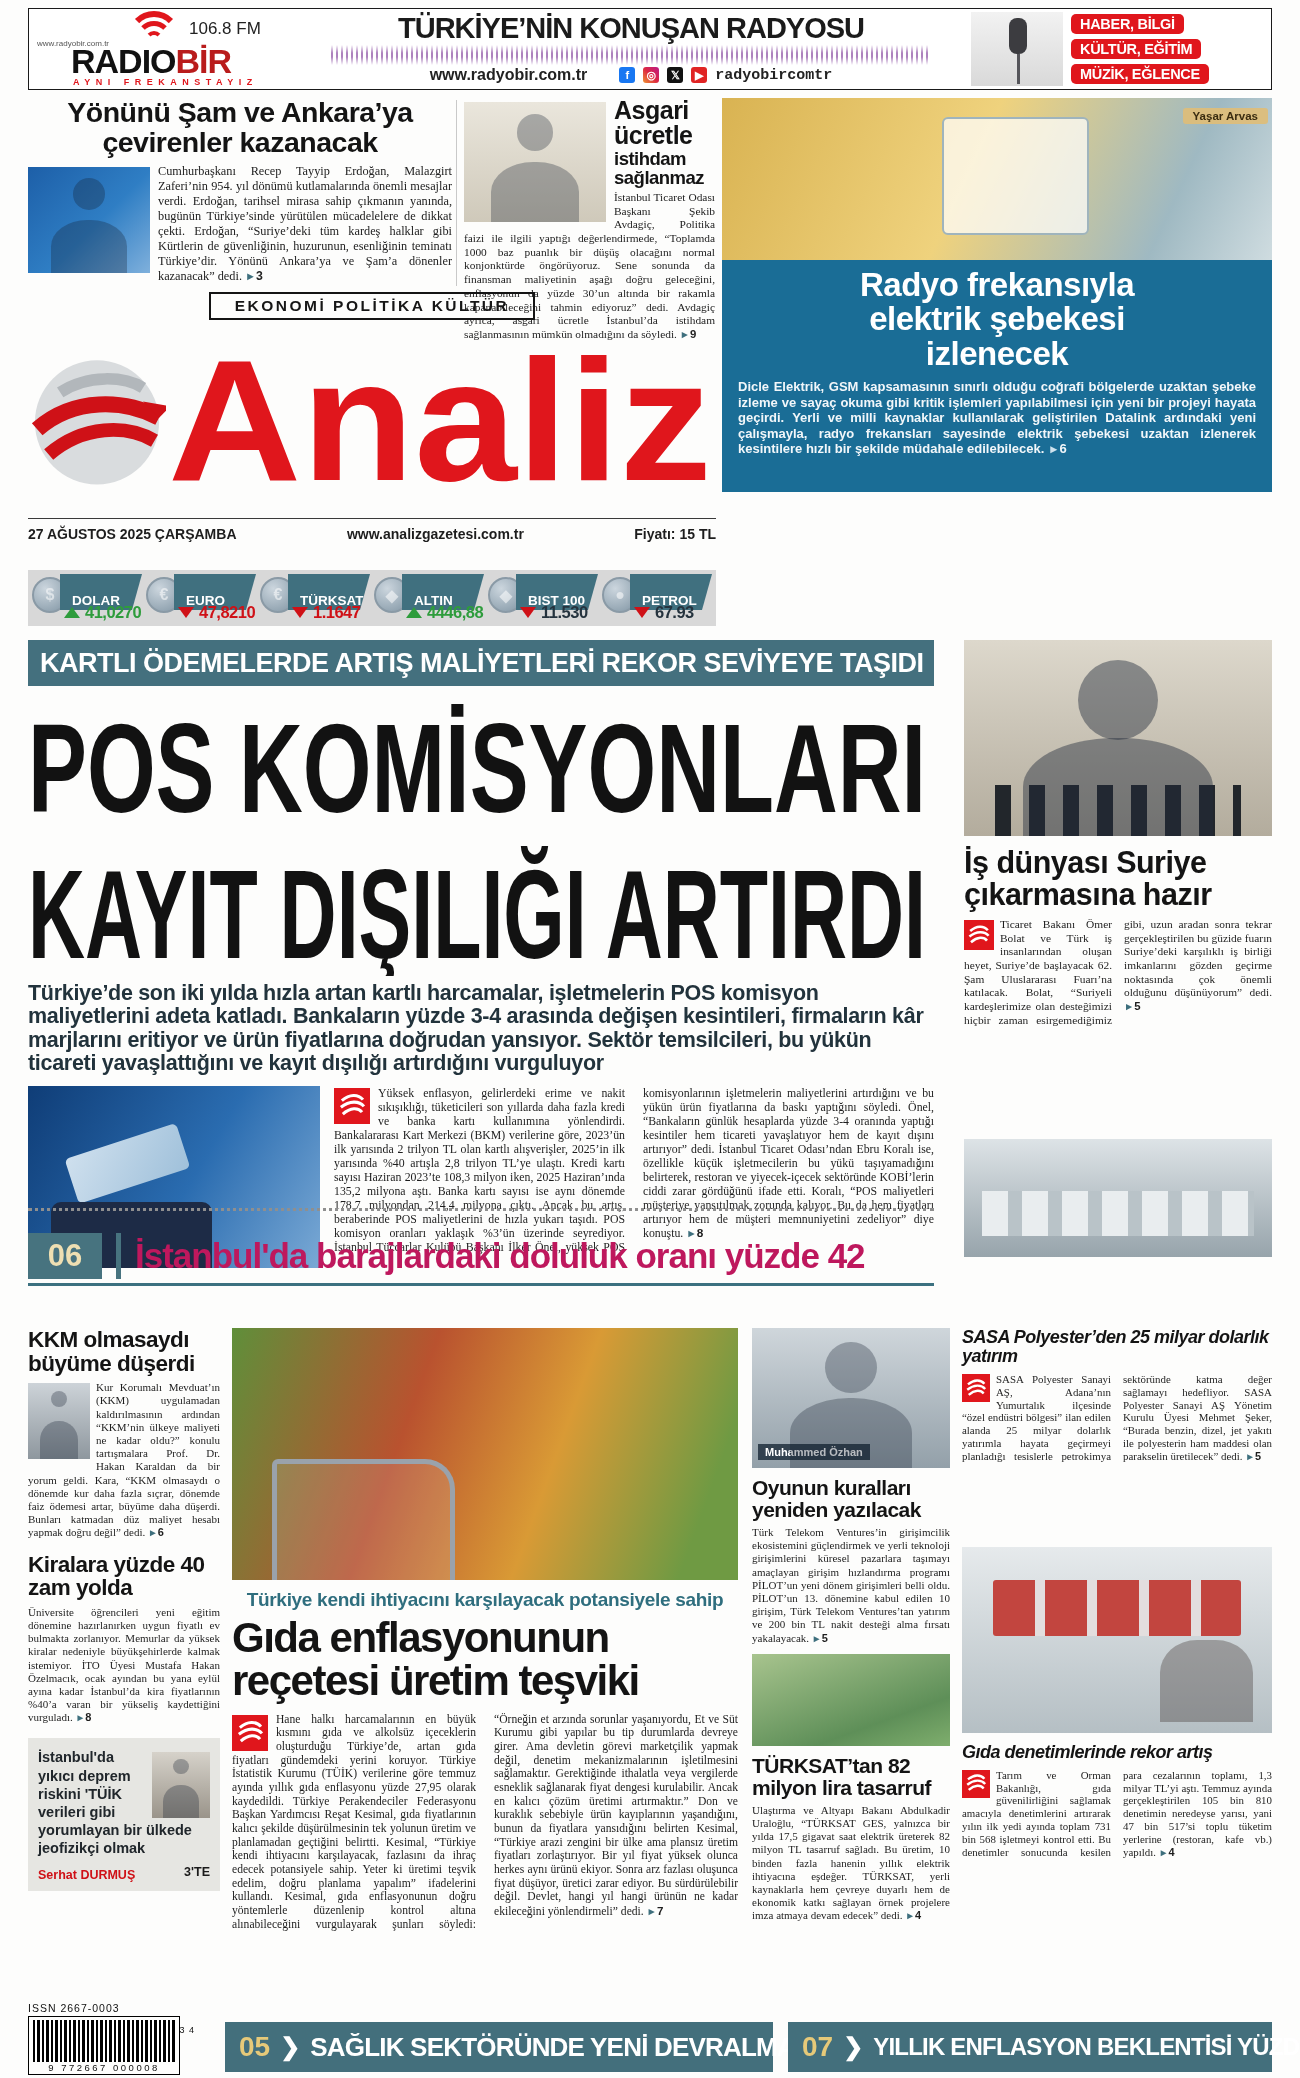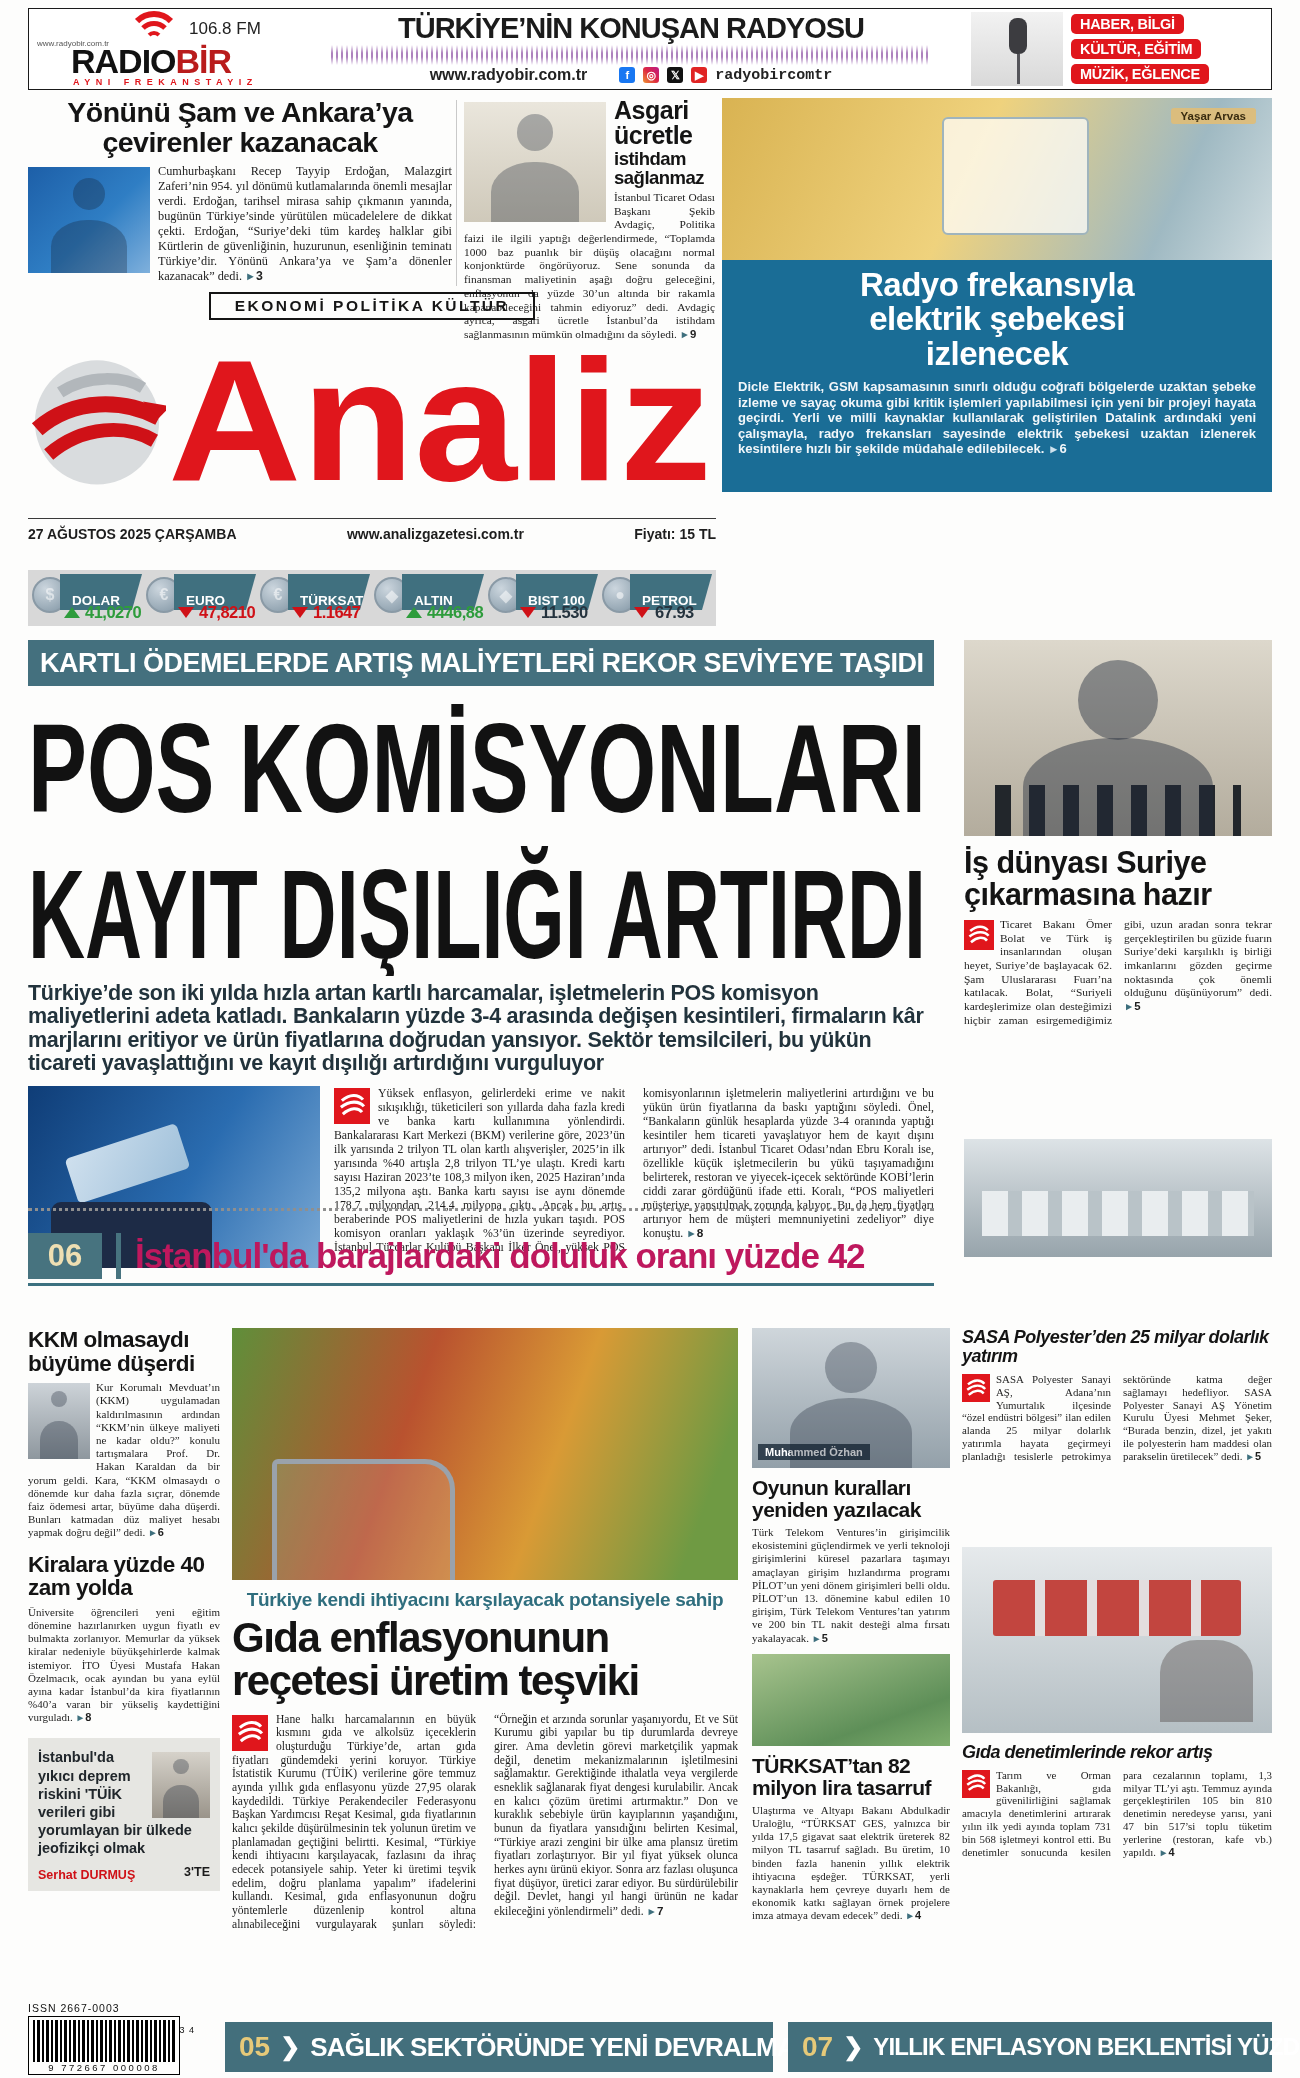--- a/index.html
+++ b/index.html
@@ -52,21 +52,21 @@
   .vline1 { left:456px; top:100px; width:1px; height:186px; background:#c9c9c9; }
   .art-mid { left:464px; top:98px; width:251px; height:188px; }
   .am-photo { float:left; width:142px; height:120px; margin:4px 8px 4px 0; background:linear-gradient(180deg,#eae6dc,#cfc9ba); }
   .art-mid h2 { font-size:25px; line-height:1.0; font-weight:bold; }
   .art-mid h2 .sub { display:block; font-size:18.5px; margin-top:2px; }
   .am-body { font-size:11.4px; line-height:1.2; color:#222; margin-top:4px; }
 
   .art-right { left:722px; top:98px; width:550px; height:394px; }
   .ar-photo { height:162px; background:linear-gradient(115deg,#d9b352,#efd27d 45%,#9fb9c2 80%,#cfdce0); position:relative; }
   .ar-photo::before { content:""; position:absolute; left:40%; top:12%; width:26%; height:70%; background:rgba(255,255,255,.72); border:2px solid #9fb4bd; border-radius:6px; }
-  .credit { position:absolute; right:16px; top:10px; background:rgba(222,189,120,.92); color:#3a2c10; font-size:11.5px; font-weight:bold; padding:2px 10px; border-radius:3px; }
+  .credit { position:absolute; right:4px; top:10px; background:rgba(222,189,120,.92); color:#3a2c10; font-size:11.5px; font-weight:bold; padding:2px 10px; border-radius:3px; }
   .blue-panel { height:232px; background:#1a6d96; color:#fff; text-align:center; padding:8px 16px 0; }
   .blue-panel h2 { color:#fff; font-size:33px; line-height:1.04; font-weight:bold; letter-spacing:-0.5px; }
   .bp-body { margin-top:8px; font-size:13px; font-weight:bold; line-height:1.2; text-align:justify; color:#f2f7fa; }
   .bp-body .pref .ar { color:#cfe3ee; }
 
   
   .masthead { left:28px; top:292px; width:688px; height:276px; }
   .mh-kickerbox { width:max-content; margin:0 auto; border:2.5px solid #141414; padding:3px 24px; font-weight:bold; font-size:15.5px; letter-spacing:2.5px; }
   .mh-logo-row { display:flex; align-items:center; height:196px; margin-top:2px; }
   .globe { width:138px; height:138px; flex:0 0 auto; }

